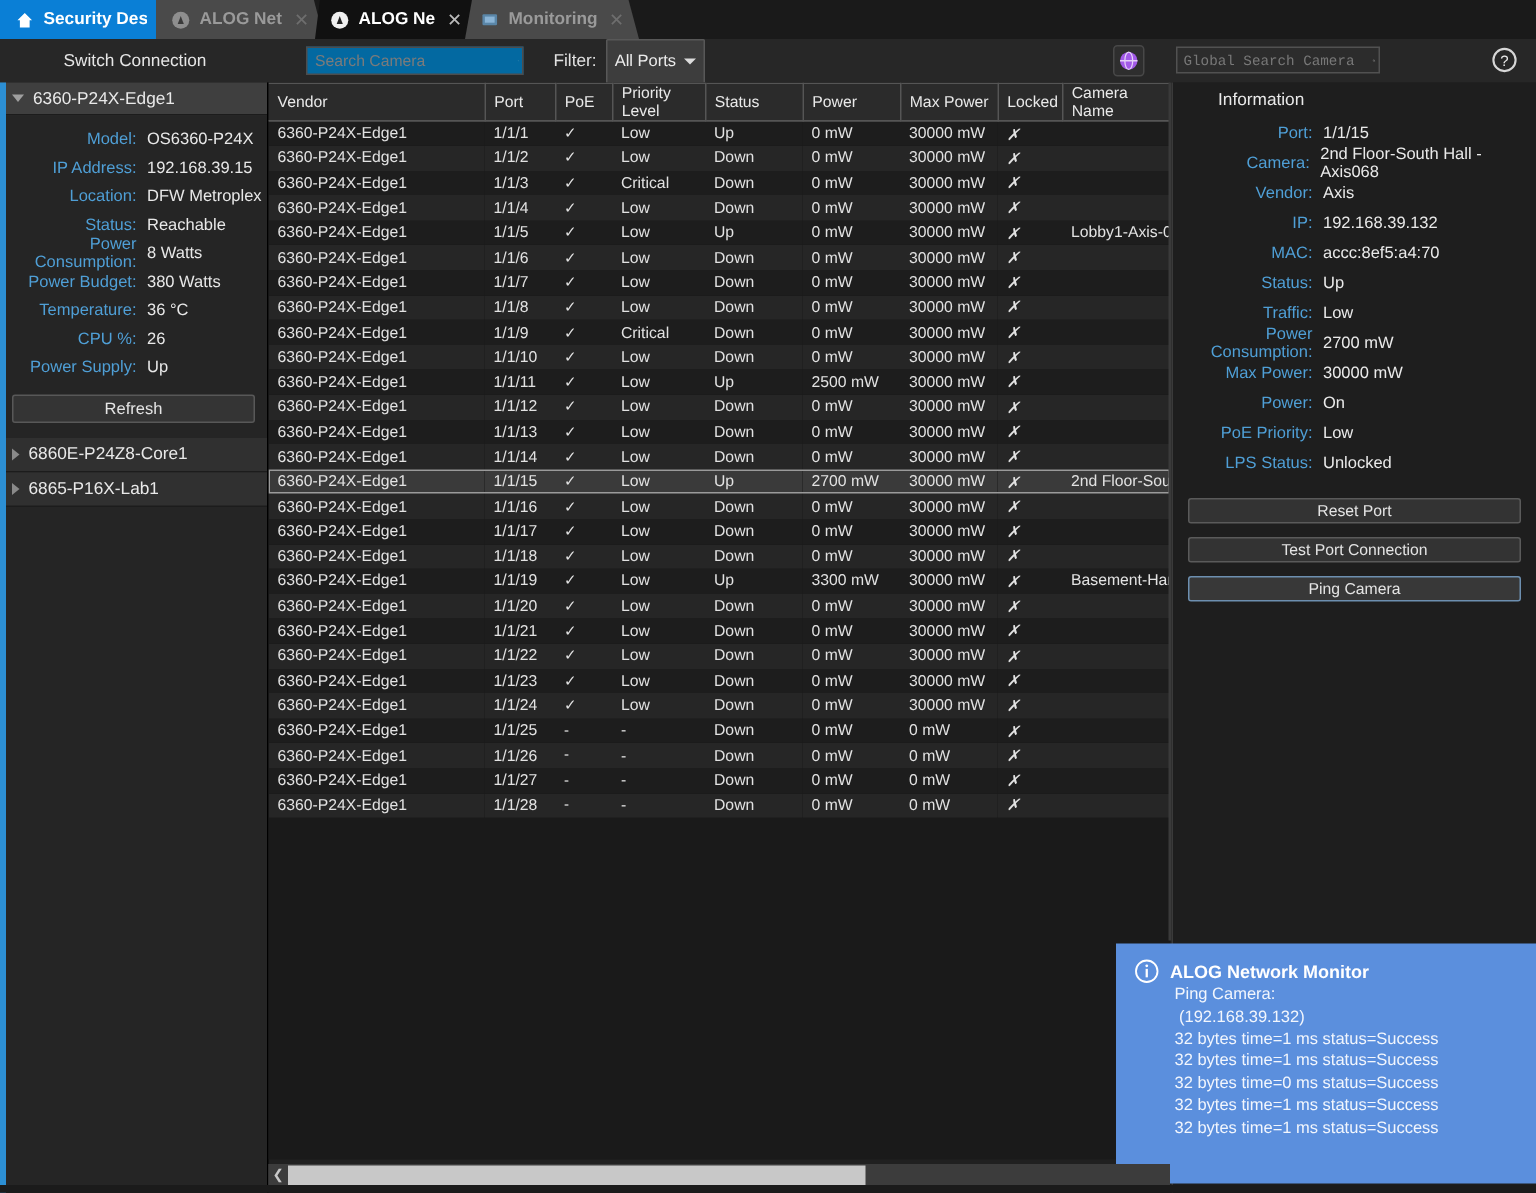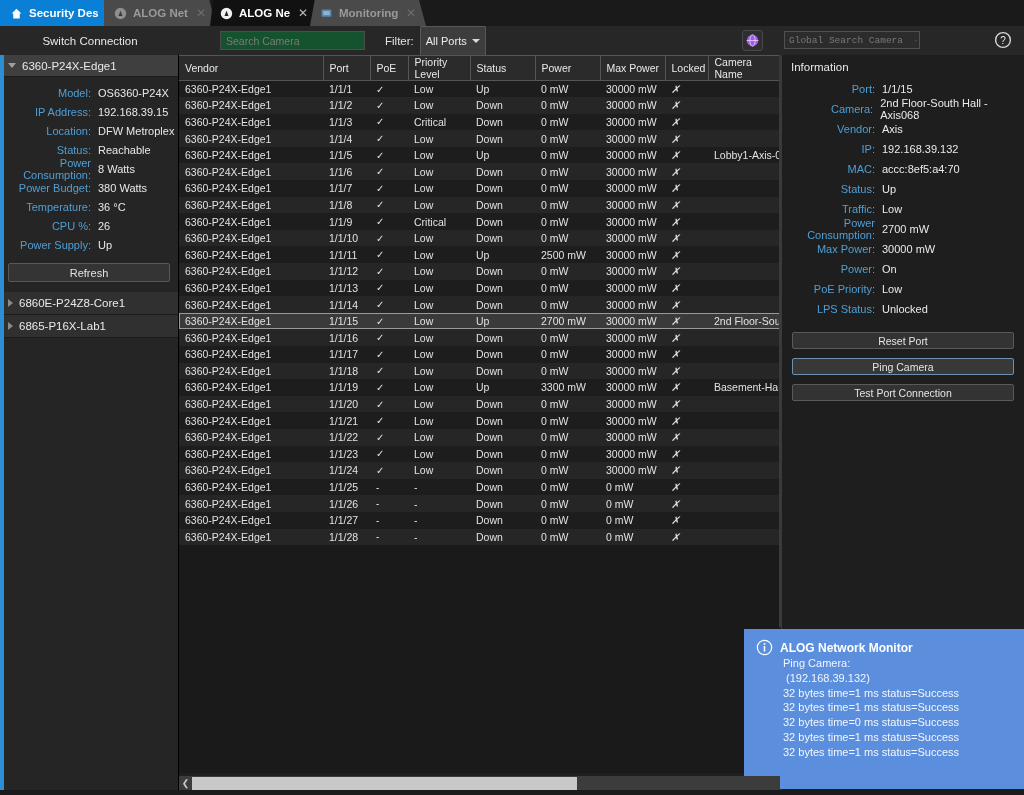--- a/index.html
+++ b/index.html
@@ -49,22 +49,22 @@
 
   
   .toolbar {
     position: absolute; left: 0; top: 26px; width: 1024px; height: 29px;
     background: #272727; display: flex; align-items: center;
   }
   .sw-mgmt {
     width: 180px; text-align: center; color: #e6e6e6; font-size: 11.5px;
   }
   .search-wrap {
-    position: relative; margin-left: 40px; width: 145px; height: 19px;
-    background: #14532d; border: 1px solid #4d4d4d; display: flex; align-items: center;
+    position: relative; margin-left: 24px; width: 145px; height: 19px;
+    background: #0369a1; border: 1px solid #4d4d4d; display: flex; align-items: center;
   }
   .search-wrap input {
     flex: 1; background: transparent; border: none; outline: none;
     color: #cfcfcf; font-size: 10.5px; padding-left: 5px;
     font-family: "Liberation Sans", sans-serif;
   }
   .search-wrap input::placeholder { color: #7b7b7b; }
   .sicon { width: 17px; height: 17px; display: block; margin-right: 2px; }
   .filter-label { margin-left: 20px; color: #e2e2e2; font-size: 11.5px; }
   .filter-box {
@@ -136,21 +136,21 @@
   tbody tr.odd  { background: #262626; }
   tbody tr.sel  { background: #3a3a3a; outline: 1px solid #9a9a9a; outline-offset: -1px; }
   .ck { font-size: 10px; }
   .xm { font-style: italic; font-size: 10.5px; }
 
   
   .info {
     position: absolute; left: 781px; top: 55px; width: 243px; height: 740px;
     background: #1e1e1e; border-left: 1px solid #3a3a3a;
   }
-  .info-title { color: #e9e9e9; font-size: 11.5px; padding: 6px 0 6px 9px; }
+  .info-title { color: #e9e9e9; font-size: 11.5px; padding: 6px 0 6px 9px; margin-left: 21px; }
   .irow { display: flex; height: 20px; align-items: center; font-size: 11px; }
   .ik { width: 100px; text-align: right; color: #4f9fd6; padding-right: 7px; }
   .iv { color: #eaeaea; }
   .ibtn {
     margin: 0 10px 9px 10px; height: 17px; background: #333;
     border: 1px solid #5a5a5a; border-radius: 2px;
     color: #e4e4e4; font-size: 10.5px; display: flex; align-items: center; justify-content: center;
   }
   .ibtn.focus { border-color: #6d8fb0; background: #383838; }
   .btns { margin-top: 13px; }
@@ -696,22 +696,22 @@
           <span class="ik">PoE Priority:</span>
           <span class="iv">Low</span>
         </div>
         <div class="irow">
           <span class="ik">LPS Status:</span>
           <span class="iv">Unlocked</span>
         </div>
       </div>
     <div class="btns">
       <div class="ibtn">Reset Port</div>
+      <div class="ibtn">Test Port Connection</div>
       <div class="ibtn focus">Ping Camera</div>
-      <div class="ibtn">Test Port Connection</div>
     </div>
   </div>
 
   <div class="notif">
     <div class="notif-head">
       <svg width="17" height="17" viewBox="0 0 18 18">
         <circle cx="9" cy="9" r="7.6" fill="none" stroke="#ffffff" stroke-width="1.3"></circle>
         <circle cx="9" cy="5.2" r="1" fill="#ffffff"></circle>
         <rect x="8.2" y="7.3" width="1.6" height="6" fill="#ffffff"></rect>
       </svg>

